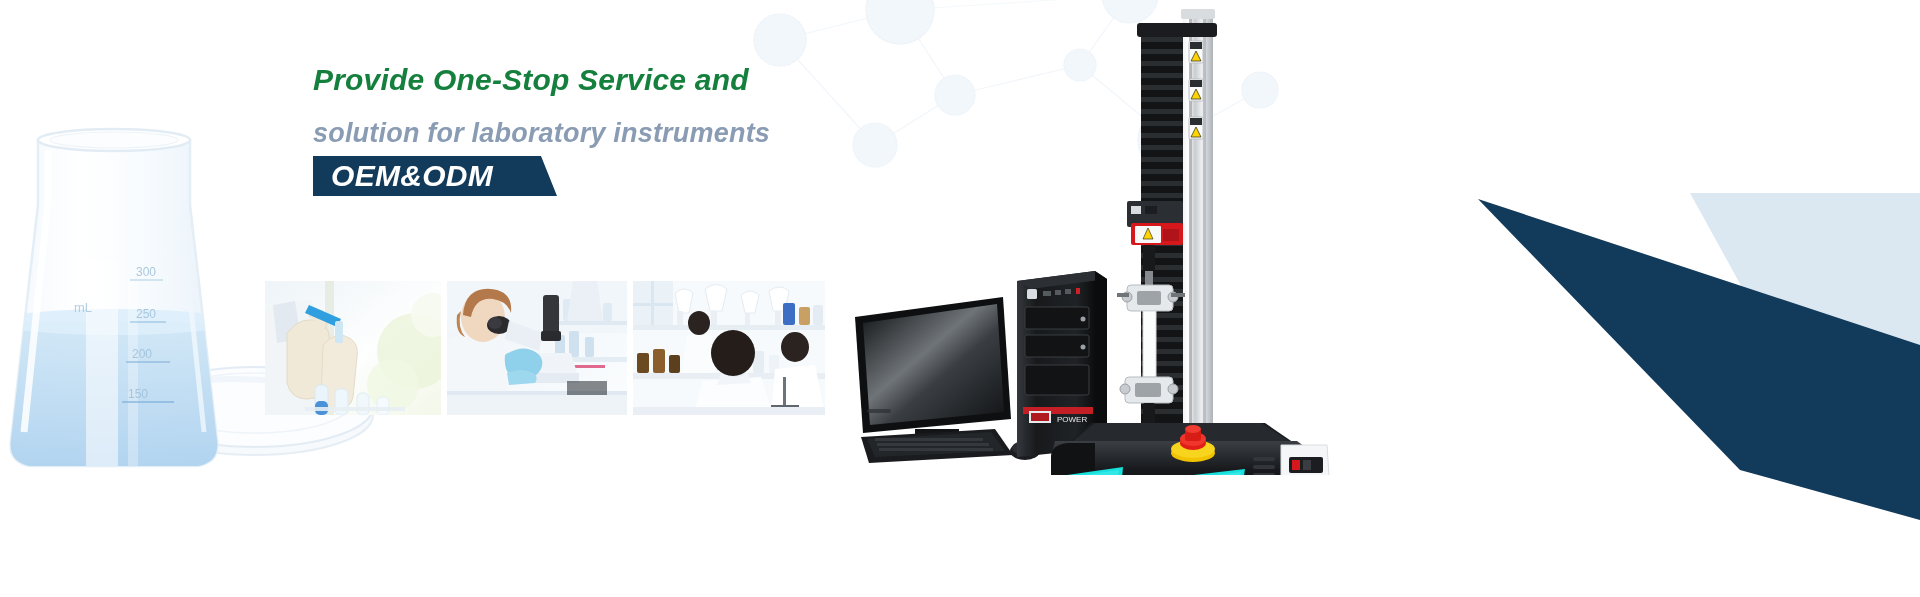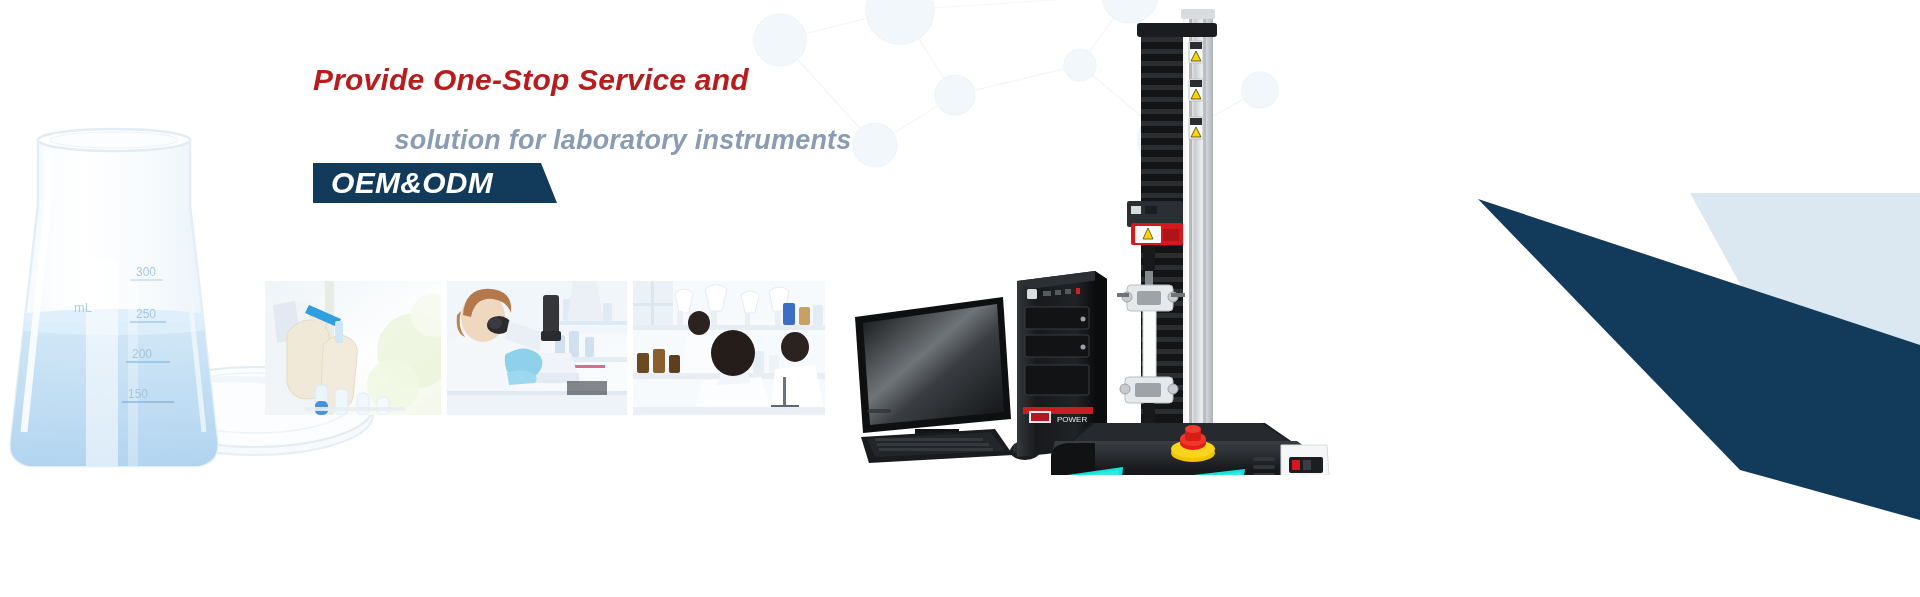--- a/index.html
+++ b/index.html
@@ -15,25 +15,25 @@
   
   .molecules{position:absolute;left:700px;top:-30px;width:620px;height:280px;opacity:.55;pointer-events:none;}
 
   
   .glassware{position:absolute;left:-10px;top:95px;width:420px;height:400px;pointer-events:none;}
 
   
   .copy{position:absolute;left:313px;top:57px;width:620px;}
   .headline-1{
     font-size:30px;line-height:46px;font-style:italic;font-weight:bold;
-    color:#b91c1c;letter-spacing:.2px;white-space:nowrap;
+    color:#15803d;letter-spacing:.2px;white-space:nowrap;
   }
   .headline-2{
     font-size:27px;line-height:46px;font-style:italic;font-weight:bold;
-    color:#8a9cb3;letter-spacing:.2px;white-space:nowrap;margin-top:14px;text-align:center;
+    color:#8a9cb3;letter-spacing:.2px;white-space:nowrap;margin-top:7px;
   }
   .badge{
     position:relative;display:inline-block;height:40px;
   }
   .badge-shape{
     position:absolute;left:0;top:0;width:244px;height:40px;
   }
   .badge-label{
     position:relative;display:block;height:40px;line-height:40px;
     padding:0 34px 0 18px;font-size:30px;font-weight:bold;font-style:italic;

